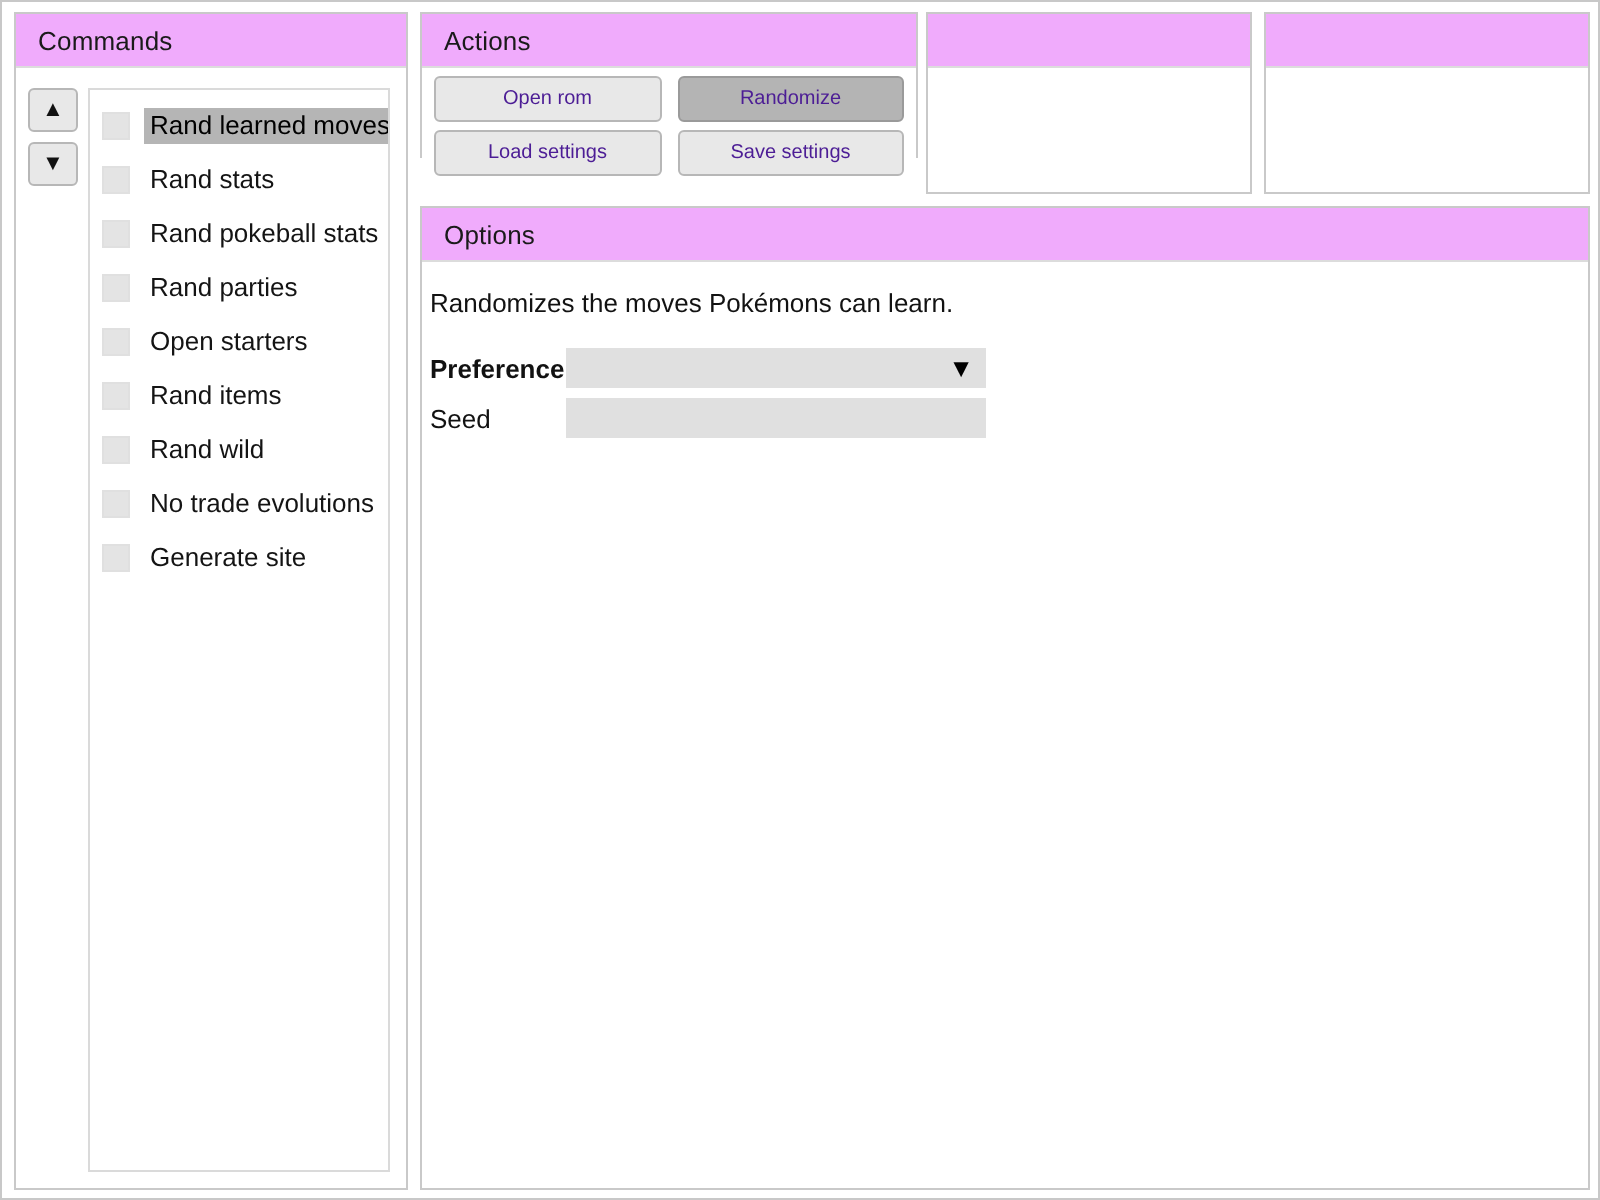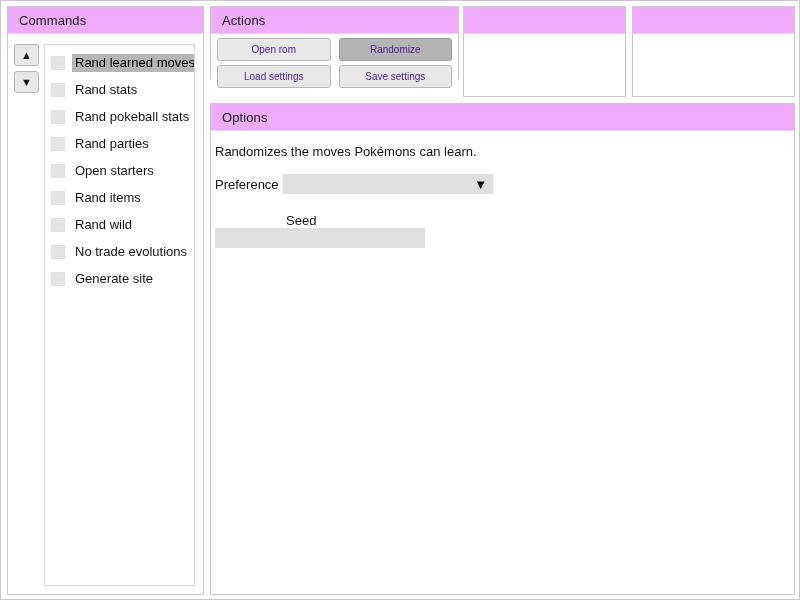--- a/index.html
+++ b/index.html
@@ -184,22 +184,22 @@
     font-size: 13px;
     color: #121212;
     white-space: nowrap;
   }
   .field-row {
     position: absolute;
     left: 4px;
     display: flex;
     align-items: center;
   }
-  #row-preference { top: 43px; }
-  #row-seed       { top: 82px; flex-direction: column; }
+  #row-preference { top: 43px; font-weight: bold; }
+  #row-seed       { top: 68px; }
   .field-label {
     font-size: 13px;
     color: #121212;
     width: 68px;
     flex: 0 0 auto;
   }
   .field-control {
     position: relative;
     width: 210px;
     height: 20px;

